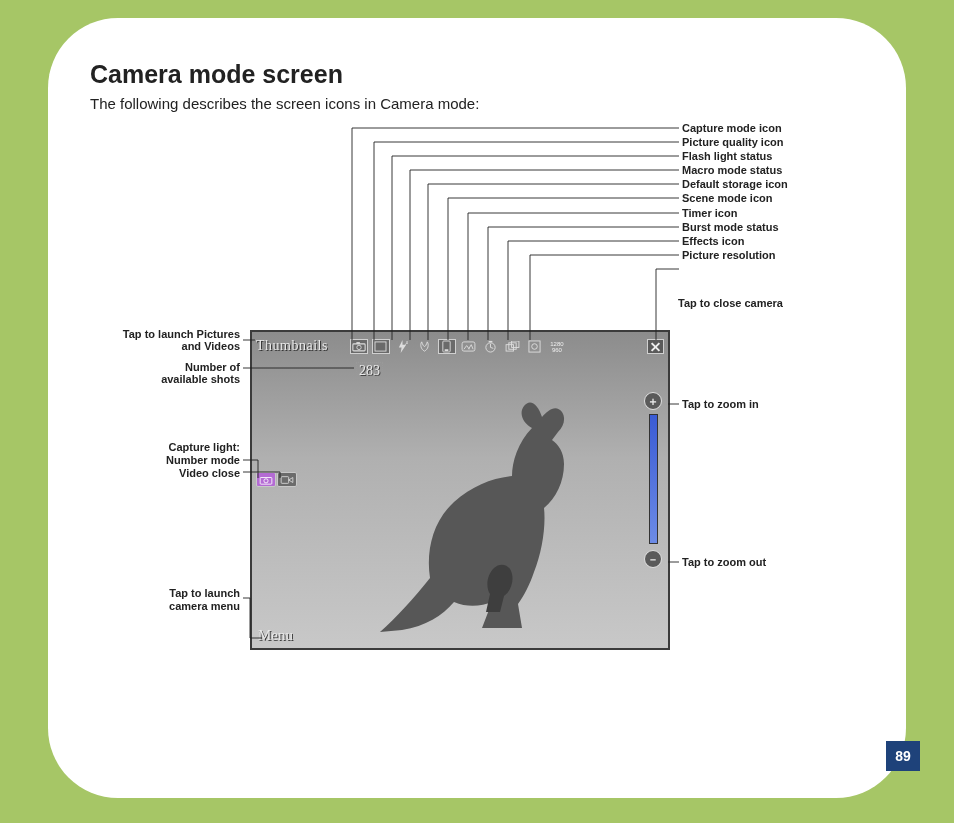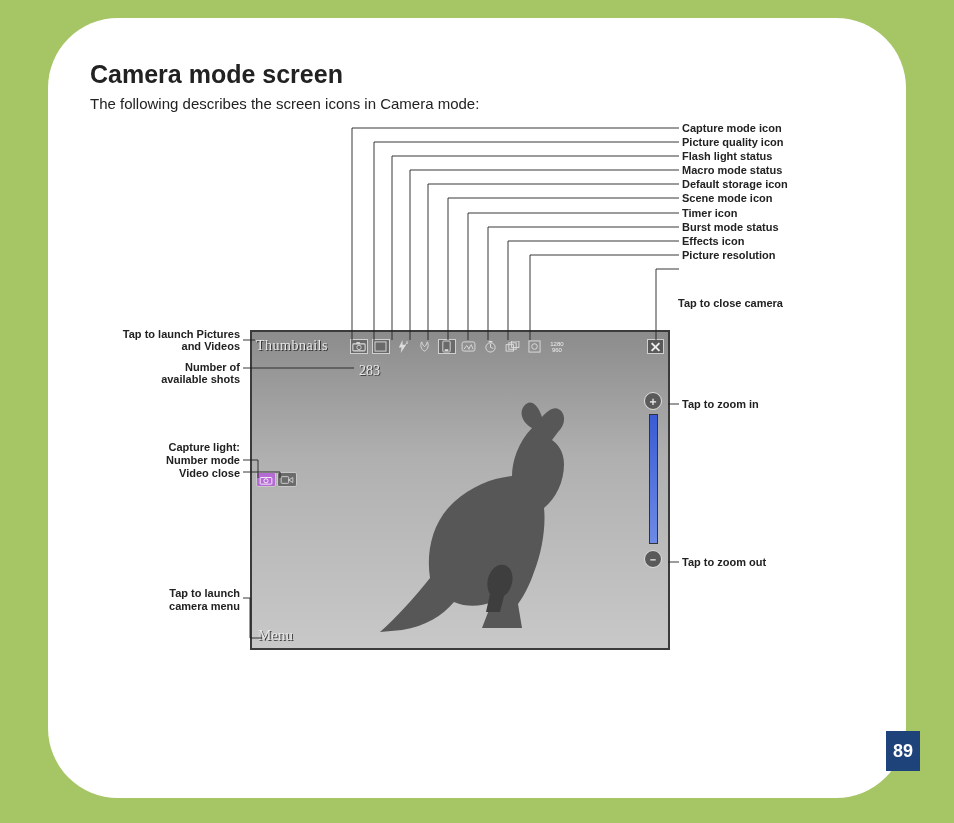--- a/index.html
+++ b/index.html
@@ -191,25 +191,25 @@
     left: 0; top: 0;
     width: 780px; height: 620px;
     pointer-events: none;
   }
   svg.overlay line { stroke: #222; stroke-width: 0.9; }
   .page-num {
     position: absolute;
     right: -14px;
     bottom: 27px;
     width: 34px;
-    height: 40px;
+    height: 30px;
     background: #1e427a;
     color: #fff;
     font-weight: bold;
-    font-size: 18px;
+    font-size: 14px;
     display: flex;
     align-items: center;
     justify-content: center;
   }
   .reso {
     font-size: 6px;
     line-height: 6px;
     color: #eee;
     display: flex;
     flex-direction: column;

